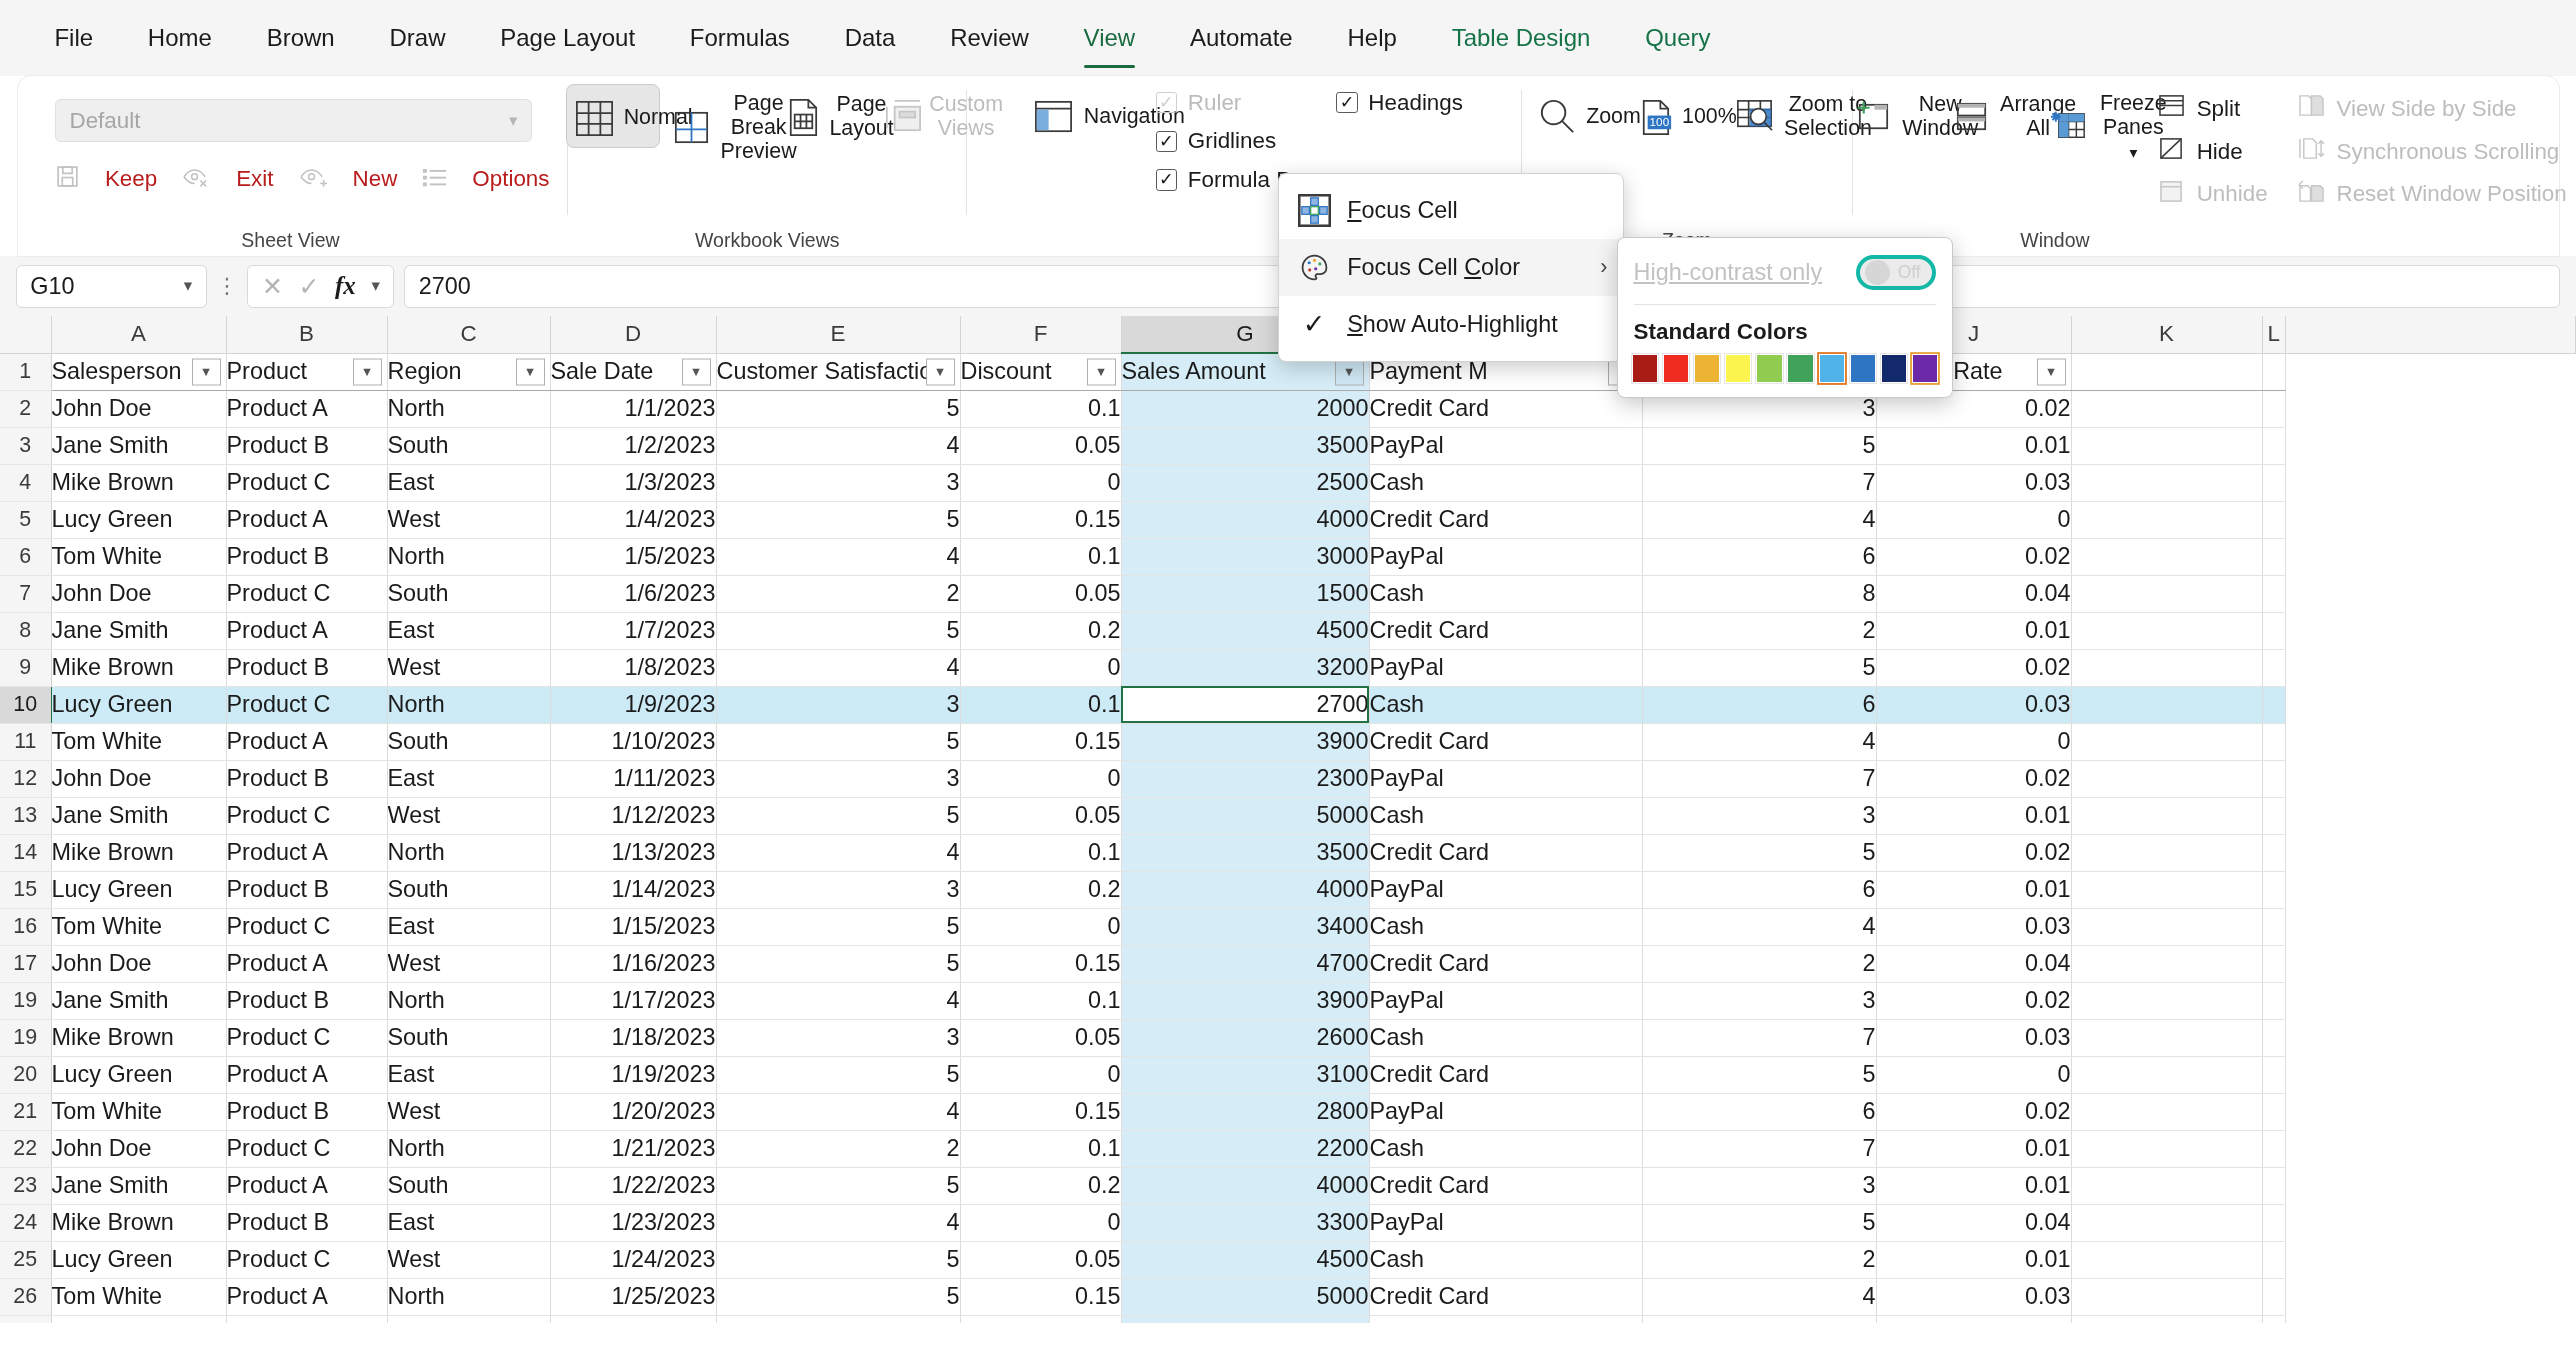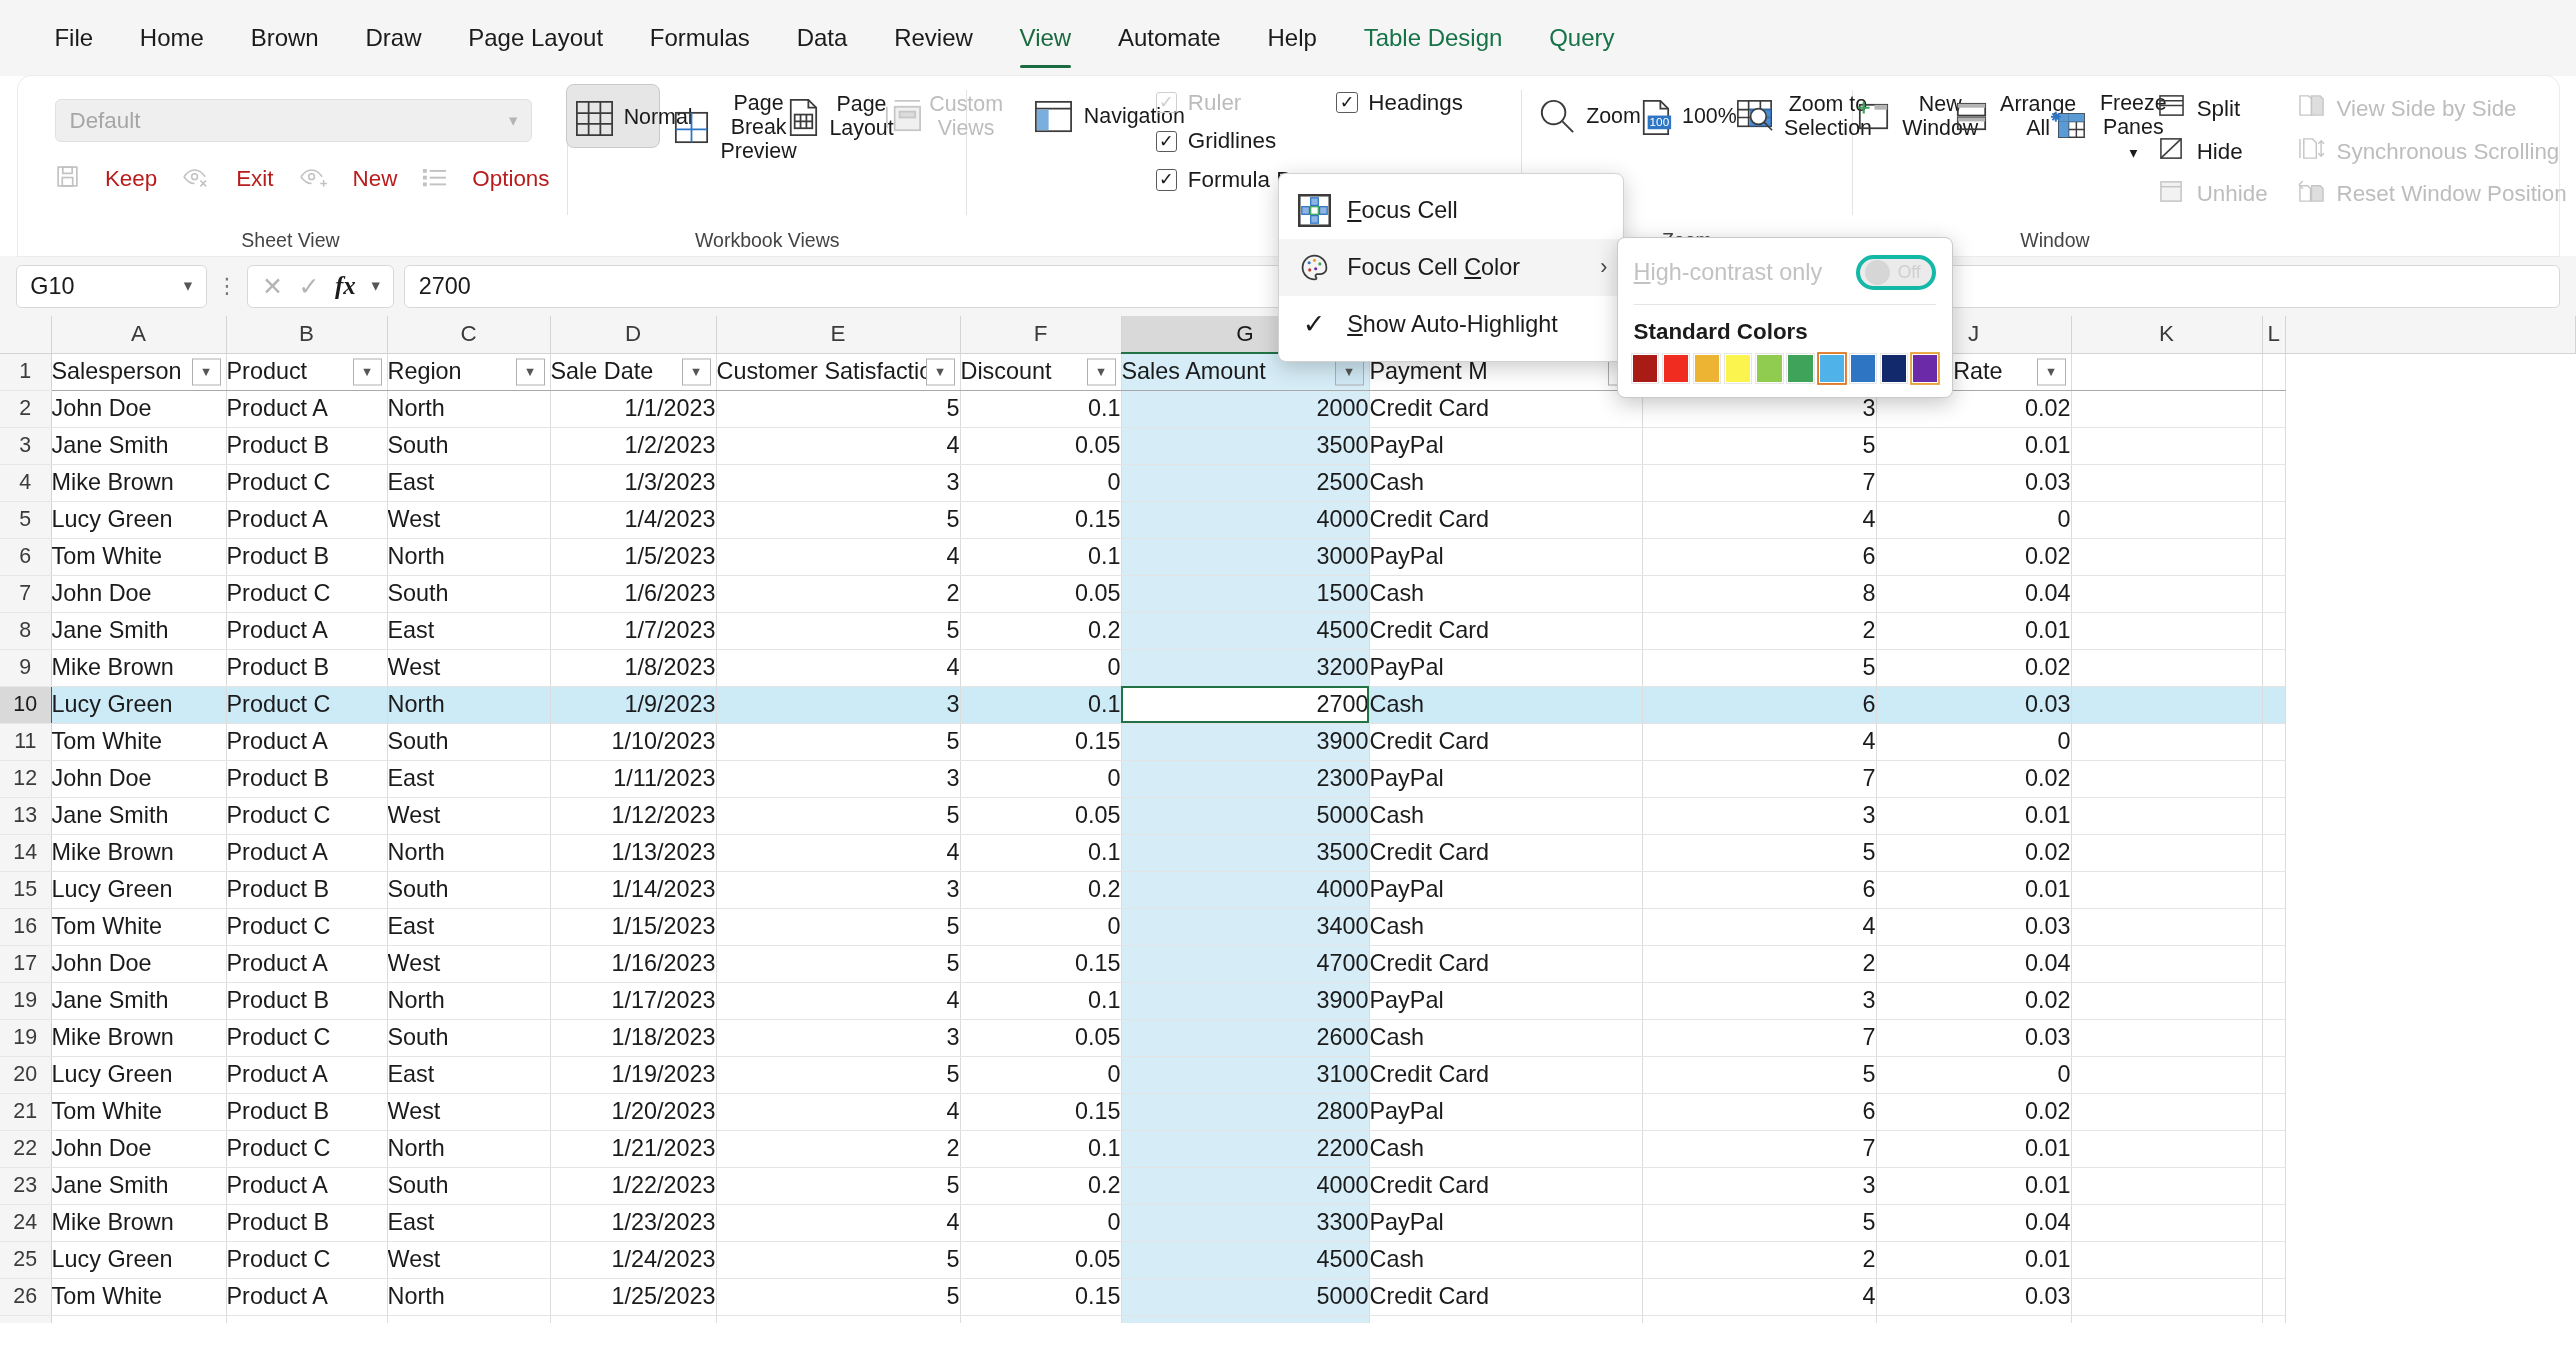--- a/index.html
+++ b/index.html
@@ -11,21 +11,21 @@
     -webkit-font-smoothing: antialiased;
   }
 
   
   .tabbar {
     height: 76px;
     background: #f5f5f5;
     display: flex;
     align-items: center;
     padding-left: 33px;
-    gap: 4px;
+    gap: 12px;
     position: relative;
   }
   .tab {
     font-size: 24px;
     color: #1b1b1b;
     padding: 5.8px 21.4px;
     position: relative;
     white-space: nowrap;
     line-height: 1;
   }
@@ -180,21 +180,21 @@
     background: #ffffff;
     border: 1px solid #c9c9c9;
     border-radius: 7.8px;
     box-shadow: 0 5.8px 21.4px rgba(0,0,0,.22);
     z-index: 45;
     padding: 9.7px 0 13.6px;
   }
   .hcrow {
     display:flex; align-items:center; gap:9.7px;
     padding: 7.8px 15.6px 13.6px;
-    font-size: 23.4px; color: #c2c2c2;
+    font-size: 23.4px; color: #c2c2c2; text-decoration: underline;
   }
   .toggle {
     margin-left:auto;
     width: 80px; height: 35px;
     background: #ebebeb; border:4px solid #14b8a6; border-radius: 17.5px;
     display:flex; align-items:center; padding: 0 4.9px;
     position: relative;
   }
   .toggle .knob { width:25px; height:25px; border-radius:50%; background:#d6d6d6; }
   .toggle .offtxt { position:absolute; right:11.7px; font-size:17.5px; color:#cfcfcf; }

